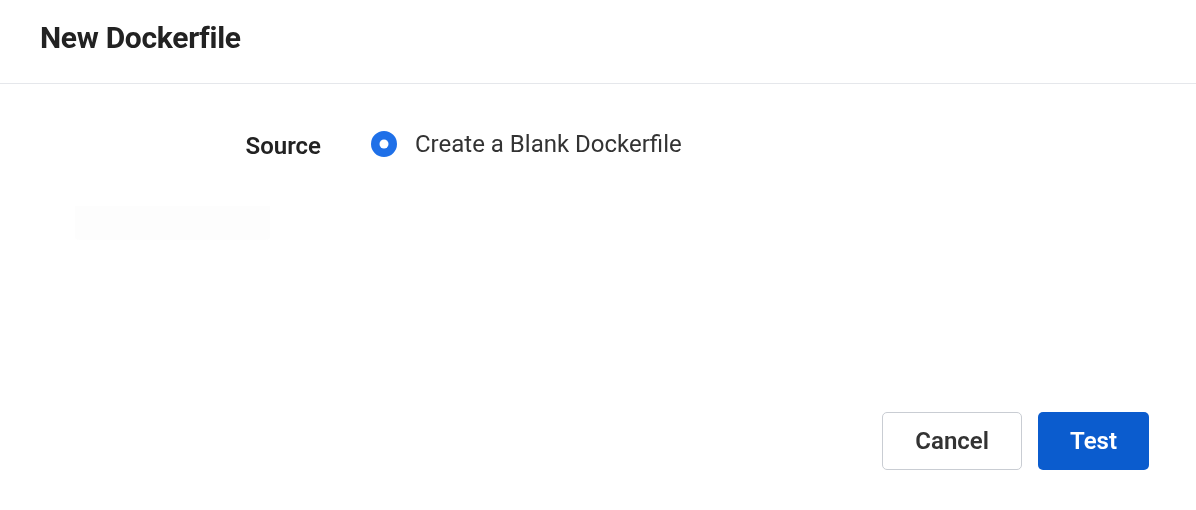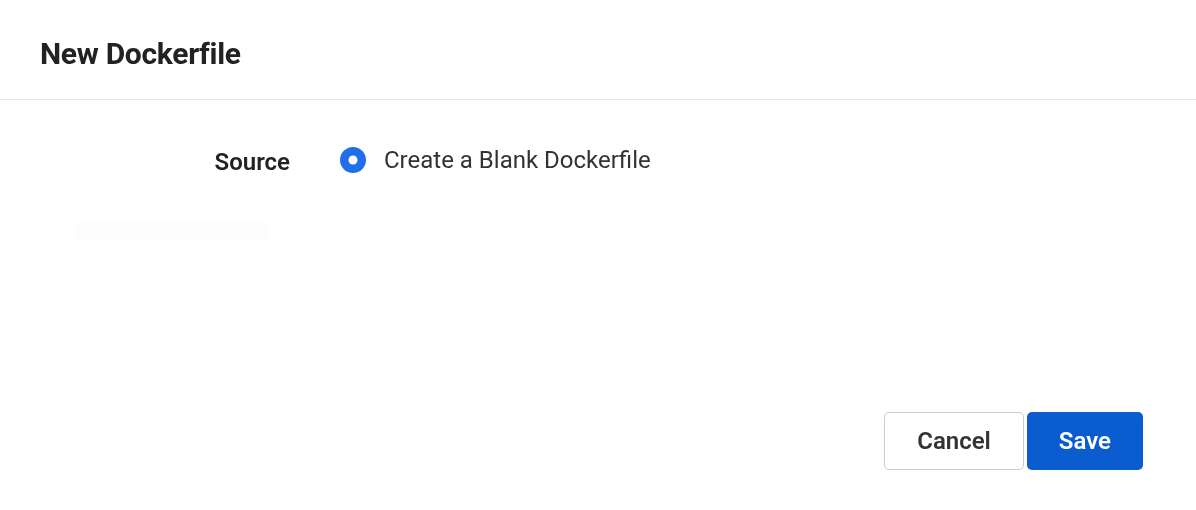--- a/index.html
+++ b/index.html
@@ -67,35 +67,36 @@
 
     .dialog {
       position: relative;
       z-index: 1;
       width: 100%;
       height: 100%;
       background: rgba(255, 255, 255, 0.0);
     }
 
     .dialog-header {
-      padding: 36px 40px 28px 40px;
+      padding: 20px 40px 28px 40px;
       border-bottom: 1px solid #e5e7eb;
       background: #ffffff;
     }
 
     .dialog-title {
       font-size: 30px;
       font-weight: 700;
       color: #222222;
       letter-spacing: -0.3px;
     }
 
     .dialog-body {
       padding: 46px 40px;
       background: #ffffff;
+      margin-left: 31px;
     }
 
     .form-row {
       display: flex;
       align-items: flex-start;
     }
 
     .form-label-col {
       width: 300px;
       text-align: right;
@@ -154,23 +155,23 @@
     }
 
     .radio-label {
       font-size: 24px;
       color: #333333;
     }
 
     .dialog-footer {
       position: absolute;
       bottom: 40px;
-      right: 53px;
-      display: flex;
-      gap: 3px;
+      right: 47px;
+      display: flex;
+      gap: 16px;
     }
 
     .btn {
       padding: 14px 32px;
       font-size: 24px;
       font-weight: 600;
       border-radius: 5px;
       cursor: pointer;
       border: none;
       font-family: inherit;
@@ -217,15 +218,15 @@
 
 
 
         </div>
       </div>
     </div>
   </div>
 
   <div class="dialog-footer">
     <button class="btn btn-cancel">Cancel</button>
-    <button class="btn btn-save">Save</button>
+    <button class="btn btn-save">Test</button>
   </div>
 </div>
 
 </body></html>

